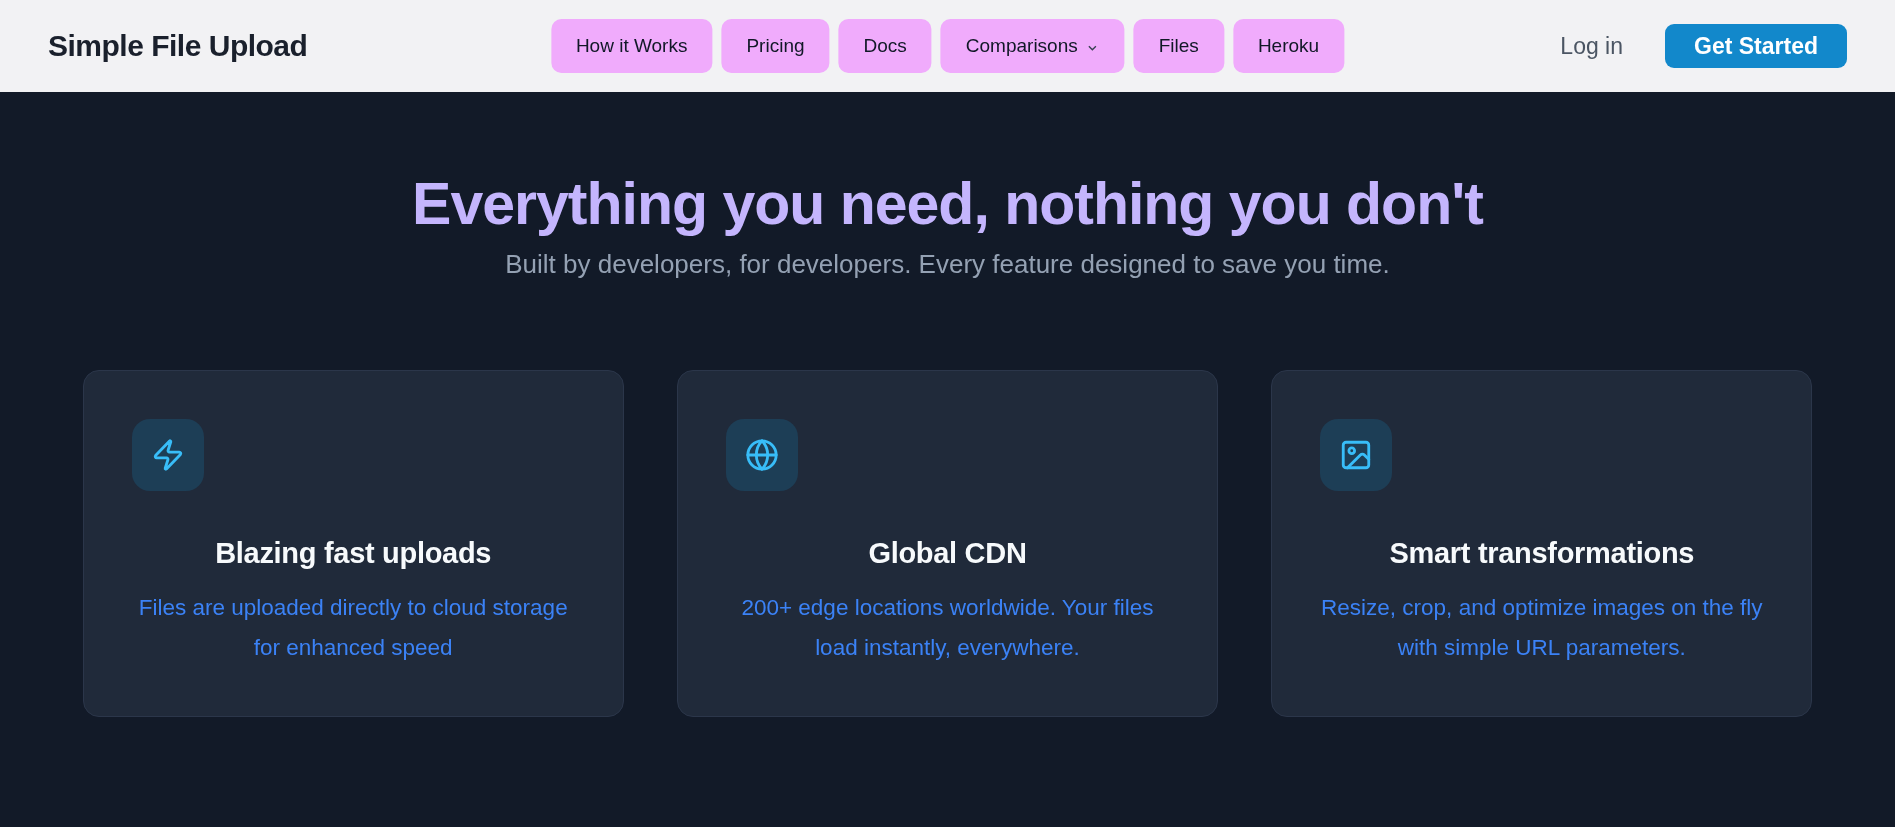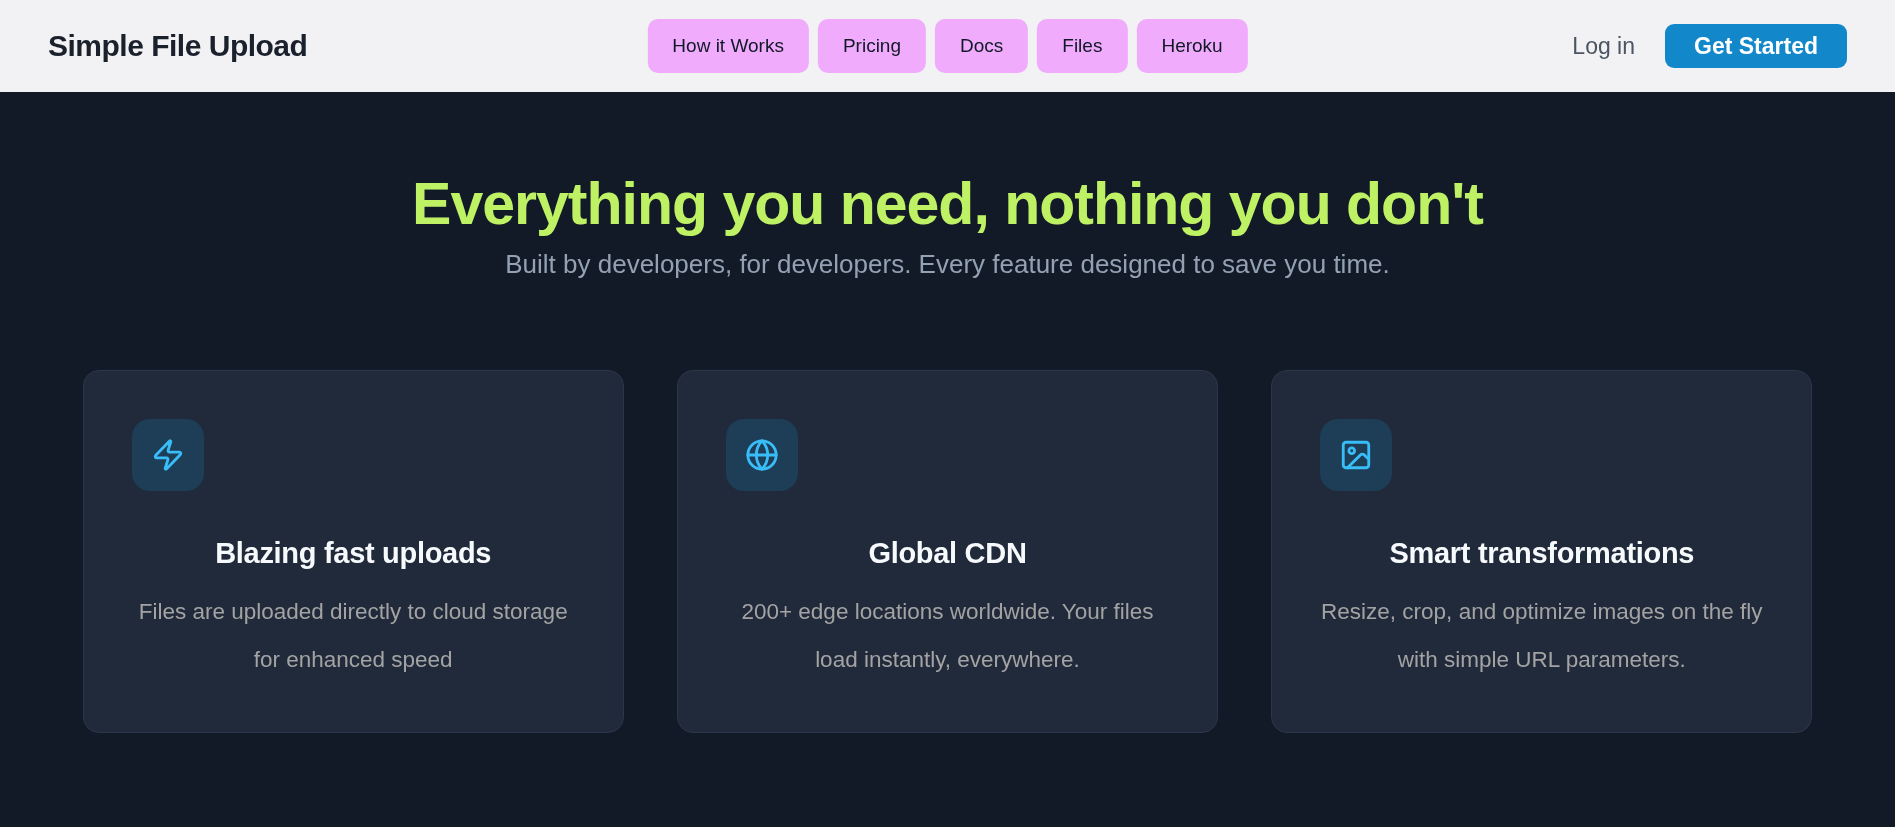--- a/index.html
+++ b/index.html
@@ -55,21 +55,21 @@
     width: 14px;
     height: 14px;
     stroke: #374151;
     stroke-width: 2.4;
     fill: none;
     margin-top: 3px;
   }
   .header-right {
     display: flex;
     align-items: center;
-    gap: 30px;
+    gap: 42px;
   }
   .login-link {
     font-size: 23px;
     color: #4b5563;
     text-decoration: none;
     white-space: nowrap;
   }
   .cta-btn {
     height: 44px;
     padding: 0 29px;
@@ -87,21 +87,21 @@
   
   .hero {
     height: 735px;
     background: #121a28;
     text-align: center;
   }
   .hero-title {
     padding-top: 80px;
     font-size: 59px;
     font-weight: 800;
-    color: #bef264;
+    color: #c4b5fd;
     letter-spacing: -1px;
     line-height: 1.1;
   }
   .hero-subtitle {
     margin-top: 12px;
     font-size: 26px;
     color: #94a1b3;
   }
 
   
@@ -140,39 +140,45 @@
   .card-title {
     margin-top: 46px;
     font-size: 29px;
     font-weight: 700;
     color: #f7fafc;
     letter-spacing: -0.3px;
   }
   .card-desc {
     margin-top: 18px;
     font-size: 22.5px;
-    line-height: 48px;
-    color: #a3a3a3;
+    line-height: 40px;
+    color: #3b82f6;
   }
 </style>
 </head>
 <body>
 
 <header class="header">
   <div class="logo">Simple File Upload</div>
 
   <nav class="nav">
     <button class="nav-btn">
       <span>How it Works</span>
     </button>
     <button class="nav-btn">
       <span>Pricing</span>
     </button>
     <button class="nav-btn">
       <span>Docs</span>
+    </button>
+    <button class="nav-btn">
+      <span>Comparisons</span>
+      <svg class="chevron-down" viewBox="0 0 24 24">
+          <path d="m6 9 6 6 6-6"></path>
+        </svg>
     </button>
     <button class="nav-btn">
       <span>Files</span>
     </button>
     <button class="nav-btn">
       <span>Heroku</span>
     </button>
   </nav>
 
   <div class="header-right">

